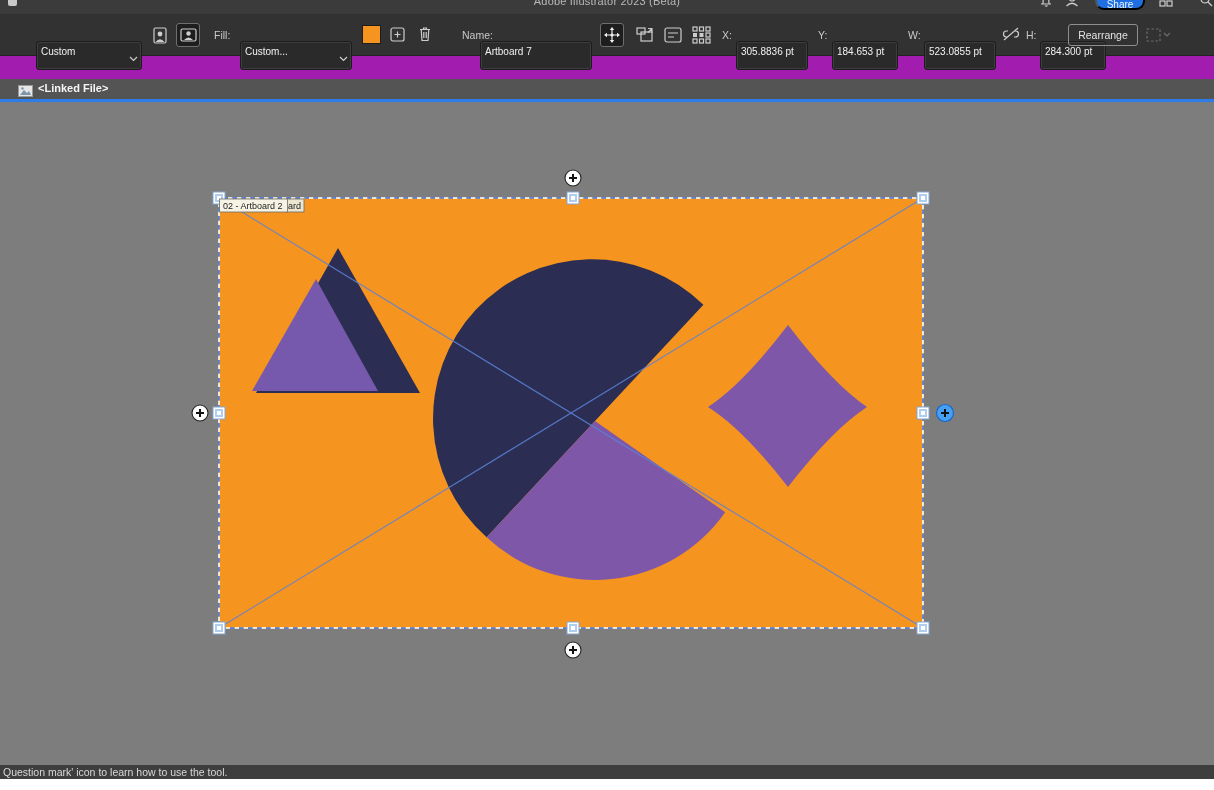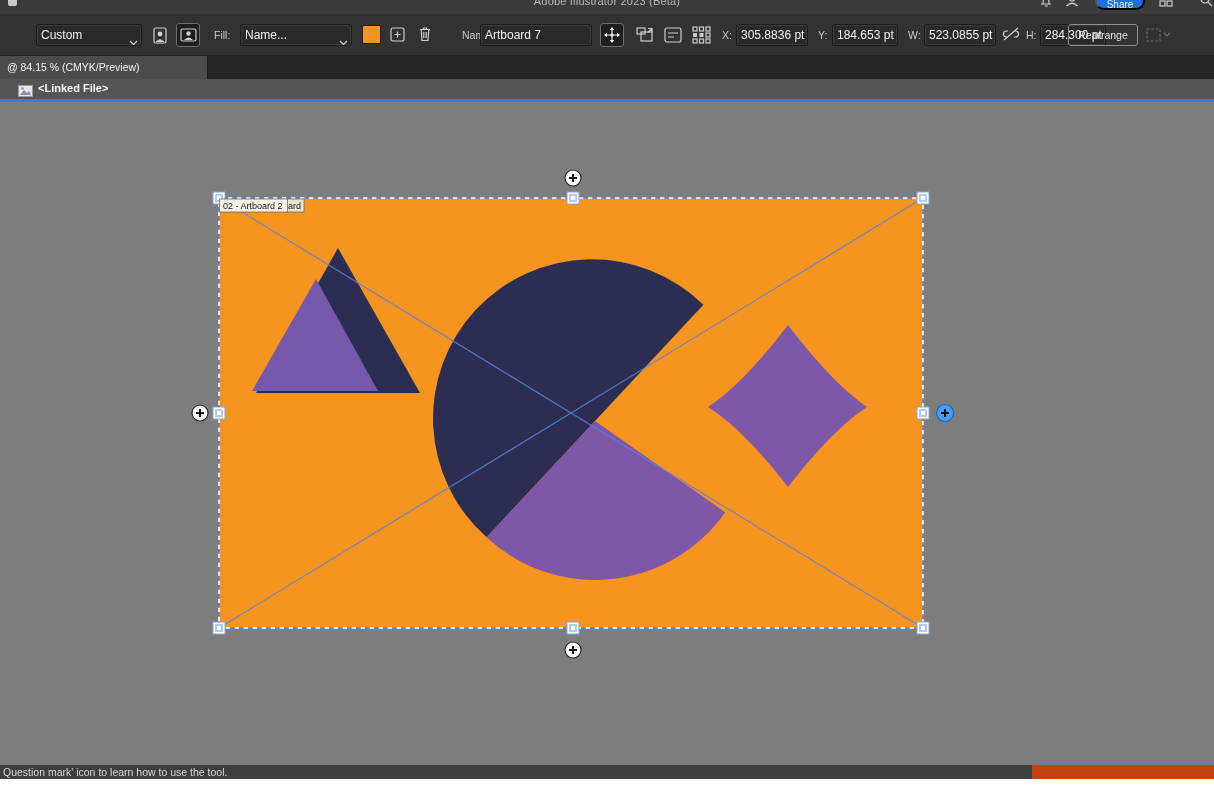--- a/index.html
+++ b/index.html
@@ -1,31 +1,31 @@
 <!DOCTYPE html>
 <html><head>
 <meta charset="utf-8">
 <style>
   * { margin:0; padding:0; box-sizing:border-box; }
   html,body { width:1214px; height:790px; }
   body { font-family:"Liberation Sans", sans-serif; background:#fff; overflow:hidden; }
-  #app { position:relative; width:1214px; height:790px; background:#c2410c; }
+  #app { position:relative; width:1214px; height:790px; background:#a21caf; }
 
   
   .titlebar { position:absolute; left:0; top:0; width:1214px; height:14px; background:#3b3b3b; overflow:hidden; }
   .titlebar .title { position:absolute; left:0; right:0; top:-5px; text-align:center; font-size:11px; color:#b9b9b9; letter-spacing:.2px; }
   .tb-fragment { position:absolute; left:8px; top:-3px; width:9px; height:9px; background:#c9c9c9; border-radius:2px; }
   .share-pill { position:absolute; left:1095px; top:-8px; width:50px; height:18px; background:#1f6fe0; border-radius:9px; color:#eaf2ff; font-size:10px; text-align:center; line-height:22px; }
   .ttl-ic { position:absolute; top:-8px; width:16px; height:16px; }
   .ttl-ic svg { stroke:#c2c2c2; fill:none; stroke-width:1.3; }
 
   
   .toolbar { position:absolute; left:0; top:14px; width:1214px; height:42px; background:#323232; border-bottom:1px solid #222; }
   .tb-label { position:absolute; top:15px; font-size:10.5px; color:#c9c9c9; }
-  .tb-field { position:absolute; top:10px; height:22px; background:#2a2a2a; border:1px solid #1c1c1c; box-shadow:0 0 0 1px #3d3d3d inset; border-radius:3px; color:#f0f0f0; font-size:12px; line-height:20px; padding:0 4px; white-space:nowrap; overflow:hidden; }
+  .tb-field { position:absolute; top:27px; height:29px; background:#2a2a2a; border:1px solid #1c1c1c; box-shadow:0 0 0 1px #3d3d3d inset; border-radius:3px; color:#f0f0f0; font-size:10px; line-height:20px; padding:0 4px; white-space:nowrap; overflow:hidden; }
   .tb-select { padding-right:16px; }
   .tb-select .chev { position:absolute; right:3px; top:7px; }
   .icon-btn { position:absolute; top:13px; background:none; border:none; cursor:default; }
   .sq-btn { position:absolute; top:9px; width:24px; height:24px; border-radius:3px; border:1px solid transparent; display:flex; align-items:center; justify-content:center; background:transparent; }
   .sq-btn.selected { background:#1e1e1e; border-color:#6e6e6e; }
   .rearrange { position:absolute; left:1068px; top:10px; width:70px; height:22px; background:transparent; border:1px solid #8f8f8f; border-radius:3px; color:#e3e3e3; font-size:10.5px; }
   .ic { stroke:#cdcdcd; fill:none; stroke-width:1.2; }
   .ic-fill { fill:#cdcdcd; stroke:none; }
   .dimmed { opacity:.38; }
 
@@ -37,21 +37,21 @@
   .ctxbar { position:absolute; left:0; top:79px; width:1214px; height:28px; background:#545454; }
   .ctxbar .thumb { position:absolute; left:18px; top:4px; }
   .ctxbar .lf-text { position:absolute; left:38px; top:3px; font-size:11px; font-weight:bold; color:#f5f5f5; }
   .blue-rule { position:absolute; left:0; top:99px; width:1214px; height:3px; background:#2e7ce8; }
 
   
   .canvas { position:absolute; left:0; top:102px; width:1214px; height:663px; background:#7d7d7d; }
   .canvas svg.scene { position:absolute; left:0; top:0; }
 
   
-  .statusbar { position:absolute; left:0; top:765px; width:1032px; height:14px; background:#3e3e3e; }
+  .statusbar { position:absolute; left:0; top:765px; width:1214px; height:14px; background:#3e3e3e; }
   .statusbar span { position:absolute; left:3px; top:1px; font-size:10.5px; color:#d8d8d8; }
   .bottom-white { position:absolute; left:0; top:779px; width:1214px; height:11px; background:#ffffff; }
 </style>
 </head>
 <body>
 
 <div id="app">
 
   <div class="titlebar">
     <span class="tb-fragment"></span>
@@ -105,21 +105,21 @@
     <button class="sq-btn selected" style="left:176px">
       <svg width="17" height="14" viewBox="0 0 17 14">
           <rect class="ic" x="1" y="1" width="15" height="12" rx="1.5"></rect>
           <circle class="ic-fill" cx="8.5" cy="5.5" r="2.2"></circle>
           <path class="ic-fill" d="M4,12 q4.5-5 9,0 Z"></path>
         </svg>
     </button>
 
     <span class="tb-label" style="left:214px">Fill:</span>
     <div class="tb-field tb-select" style="left:240px;width:112px">
-      <span>Name...</span>
+      <span>Custom...</span>
       <span class="chev">
         <svg width="9" height="7" viewBox="0 0 9 7">
             <path class="ic" d="M1,2 L4.5,5.5 L8,2"></path>
           </svg>
       </span>
     </div>
 
     <span class="icon-btn" style="left:362px;top:11px">
       <svg width="19" height="19" viewBox="0 0 19 19">
           <rect x="0.5" y="0.5" width="18" height="18" stroke="#1e1e1e" fill="#F5941F"></rect>
@@ -205,23 +205,20 @@
           <path class="ic" d="M18,6 l3,3 l3,-3"></path>
         </svg>
     
 
     
 
     
   </span>
     </div>
 
-  <div class="tabbar">
-    <div class="doc-tab">@ 84.15 % (CMYK/Preview)</div>
-  </div>
 
   <div class="ctxbar">
     <span class="thumb">
       <svg width="15" height="12" viewBox="0 0 15 12">
           <rect x="0.5" y="0.5" width="14" height="11" fill="#e6e6e6" stroke="#9a9a9a"></rect>
           <path d="M2,10 L6,5 L9,8 L11,6 L13,10 Z" fill="#7f93ad"></path>
           <circle cx="4.5" cy="3.5" r="1.2" fill="#7f93ad"></circle>
         </svg>
     </span>
     <span class="lf-text">&lt;Linked File&gt;</span>

